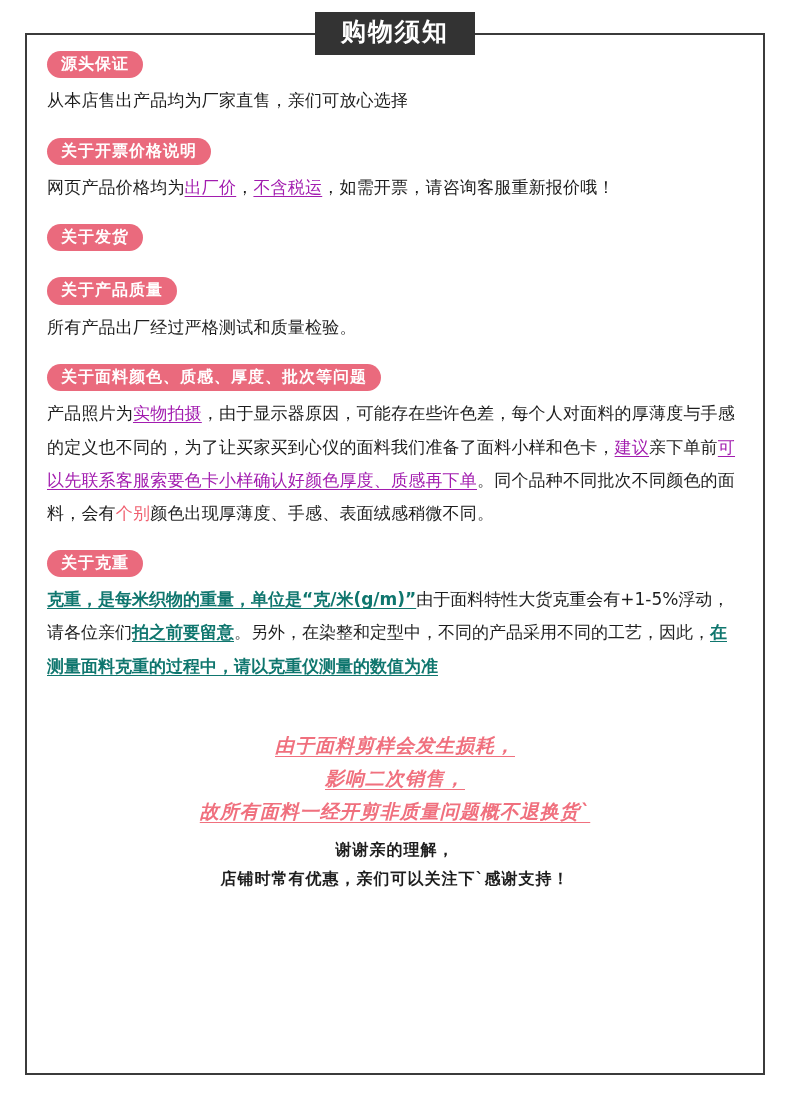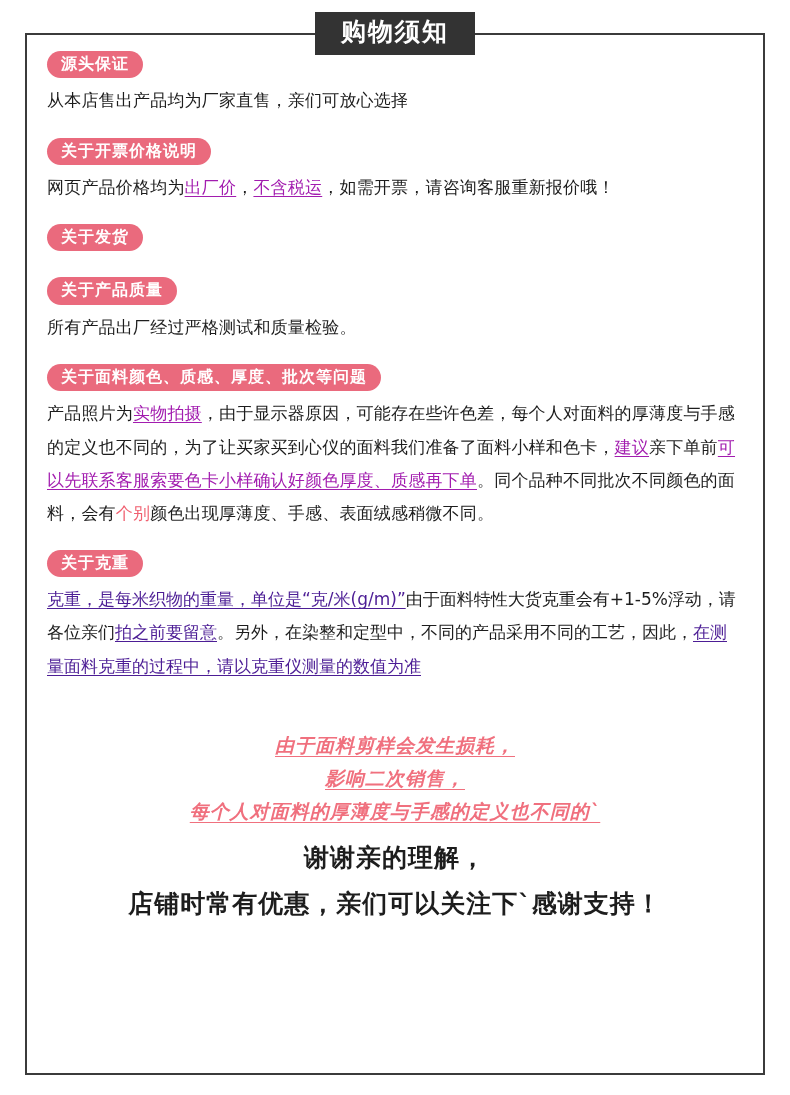--- a/index.html
+++ b/index.html
@@ -97,22 +97,22 @@
   .para .hl-plain {
     color: #f06070;
   }
 
   
   .para.cond {
     font-size: 17px;
     letter-spacing: 0px;
   }
   .para.cond .hl {
-    font-weight: normal;
-    color: #4c1d95;
+    font-weight: bold;
+    color: #0f766e;
   }
   .spacer-md { height: 16px; }
 
   
   .footer-note {
     text-align: center;
     margin-top: 30px;
   }
   .footer-note .fline {
     display: block;
@@ -125,21 +125,21 @@
     letter-spacing: 1px;
     line-height: 1.75;
   }
   .footer-thanks {
     text-align: center;
     margin-top: 6px;
   }
   .footer-thanks .tline {
     display: block;
     color: #1d1d1d;
-    font-size: 25px;
+    font-size: 16px;
     font-weight: bold;
     letter-spacing: 1px;
     line-height: 1.85;
   }
 </style>
 </head>
 <body>
 
 <div class="page">
 
@@ -153,21 +153,21 @@
         <div class="section"><div class="badge">关于开票价格说明</div><p class="para"><span>网页产品价格均为</span><span class="hl">出厂价</span><span>，</span><span class="hl">不含税运</span><span>，如需开票，请咨询客服重新报价哦！</span></p><div class="spacer-md"></div></div>
         <div class="section"><div class="badge">关于发货</div><div class="spacer-md"></div></div>
         <div class="section"><div class="badge">关于产品质量</div><p class="para"><span>所有产品出厂经过严格测试和质量检验。</span></p><div class="spacer-md"></div></div>
         <div class="section"><div class="badge">关于面料颜色、质感、厚度、批次等问题</div><p class="para"><span>产品照片为</span><span class="hl">实物拍摄</span><span>，由于显示器原因，可能存在些许色差，每个人对面料的厚薄度与手感的定义也不同的，为了让买家买到心仪的面料我们准备了面料小样和色卡，</span><span class="hl">建议</span><span>亲下单前</span><span class="hl">可以先联系客服索要色卡小样确认好颜色厚度、质感再下单</span><span>。同个品种不同批次不同颜色的面料，会有</span><span class="hl-plain">个别</span><span>颜色出现厚薄度、手感、表面绒感稍微不同。</span></p><div class="spacer-md"></div></div>
         <div class="section"><div class="badge">关于克重</div><p class="para cond"><span class="hl">克重，是每米织物的重量，单位是“克/米(g/m)”</span><span>由于面料特性大货克重会有+1-5%浮动，请各位亲们</span><span class="hl">拍之前要留意</span><span>。另外，在染整和定型中，不同的产品采用不同的工艺，因此，</span><span class="hl">在测量面料克重的过程中，请以克重仪测量的数值为准</span></p><div class="spacer-md"></div></div>
       </div>
 
     <div class="footer-note">
       <span class="fline">由于面料剪样会发生损耗，</span>
       <span class="fline">影响二次销售，</span>
-      <span class="fline">每个人对面料的厚薄度与手感的定义也不同的`</span>
+      <span class="fline">故所有面料一经开剪非质量问题概不退换货`</span>
     </div>
 
     <div class="footer-thanks">
       <span class="tline">谢谢亲的理解，</span>
       <span class="tline">店铺时常有优惠，亲们可以关注下`感谢支持！</span>
     </div>
   </div>
 </div>
 
 </body></html>

